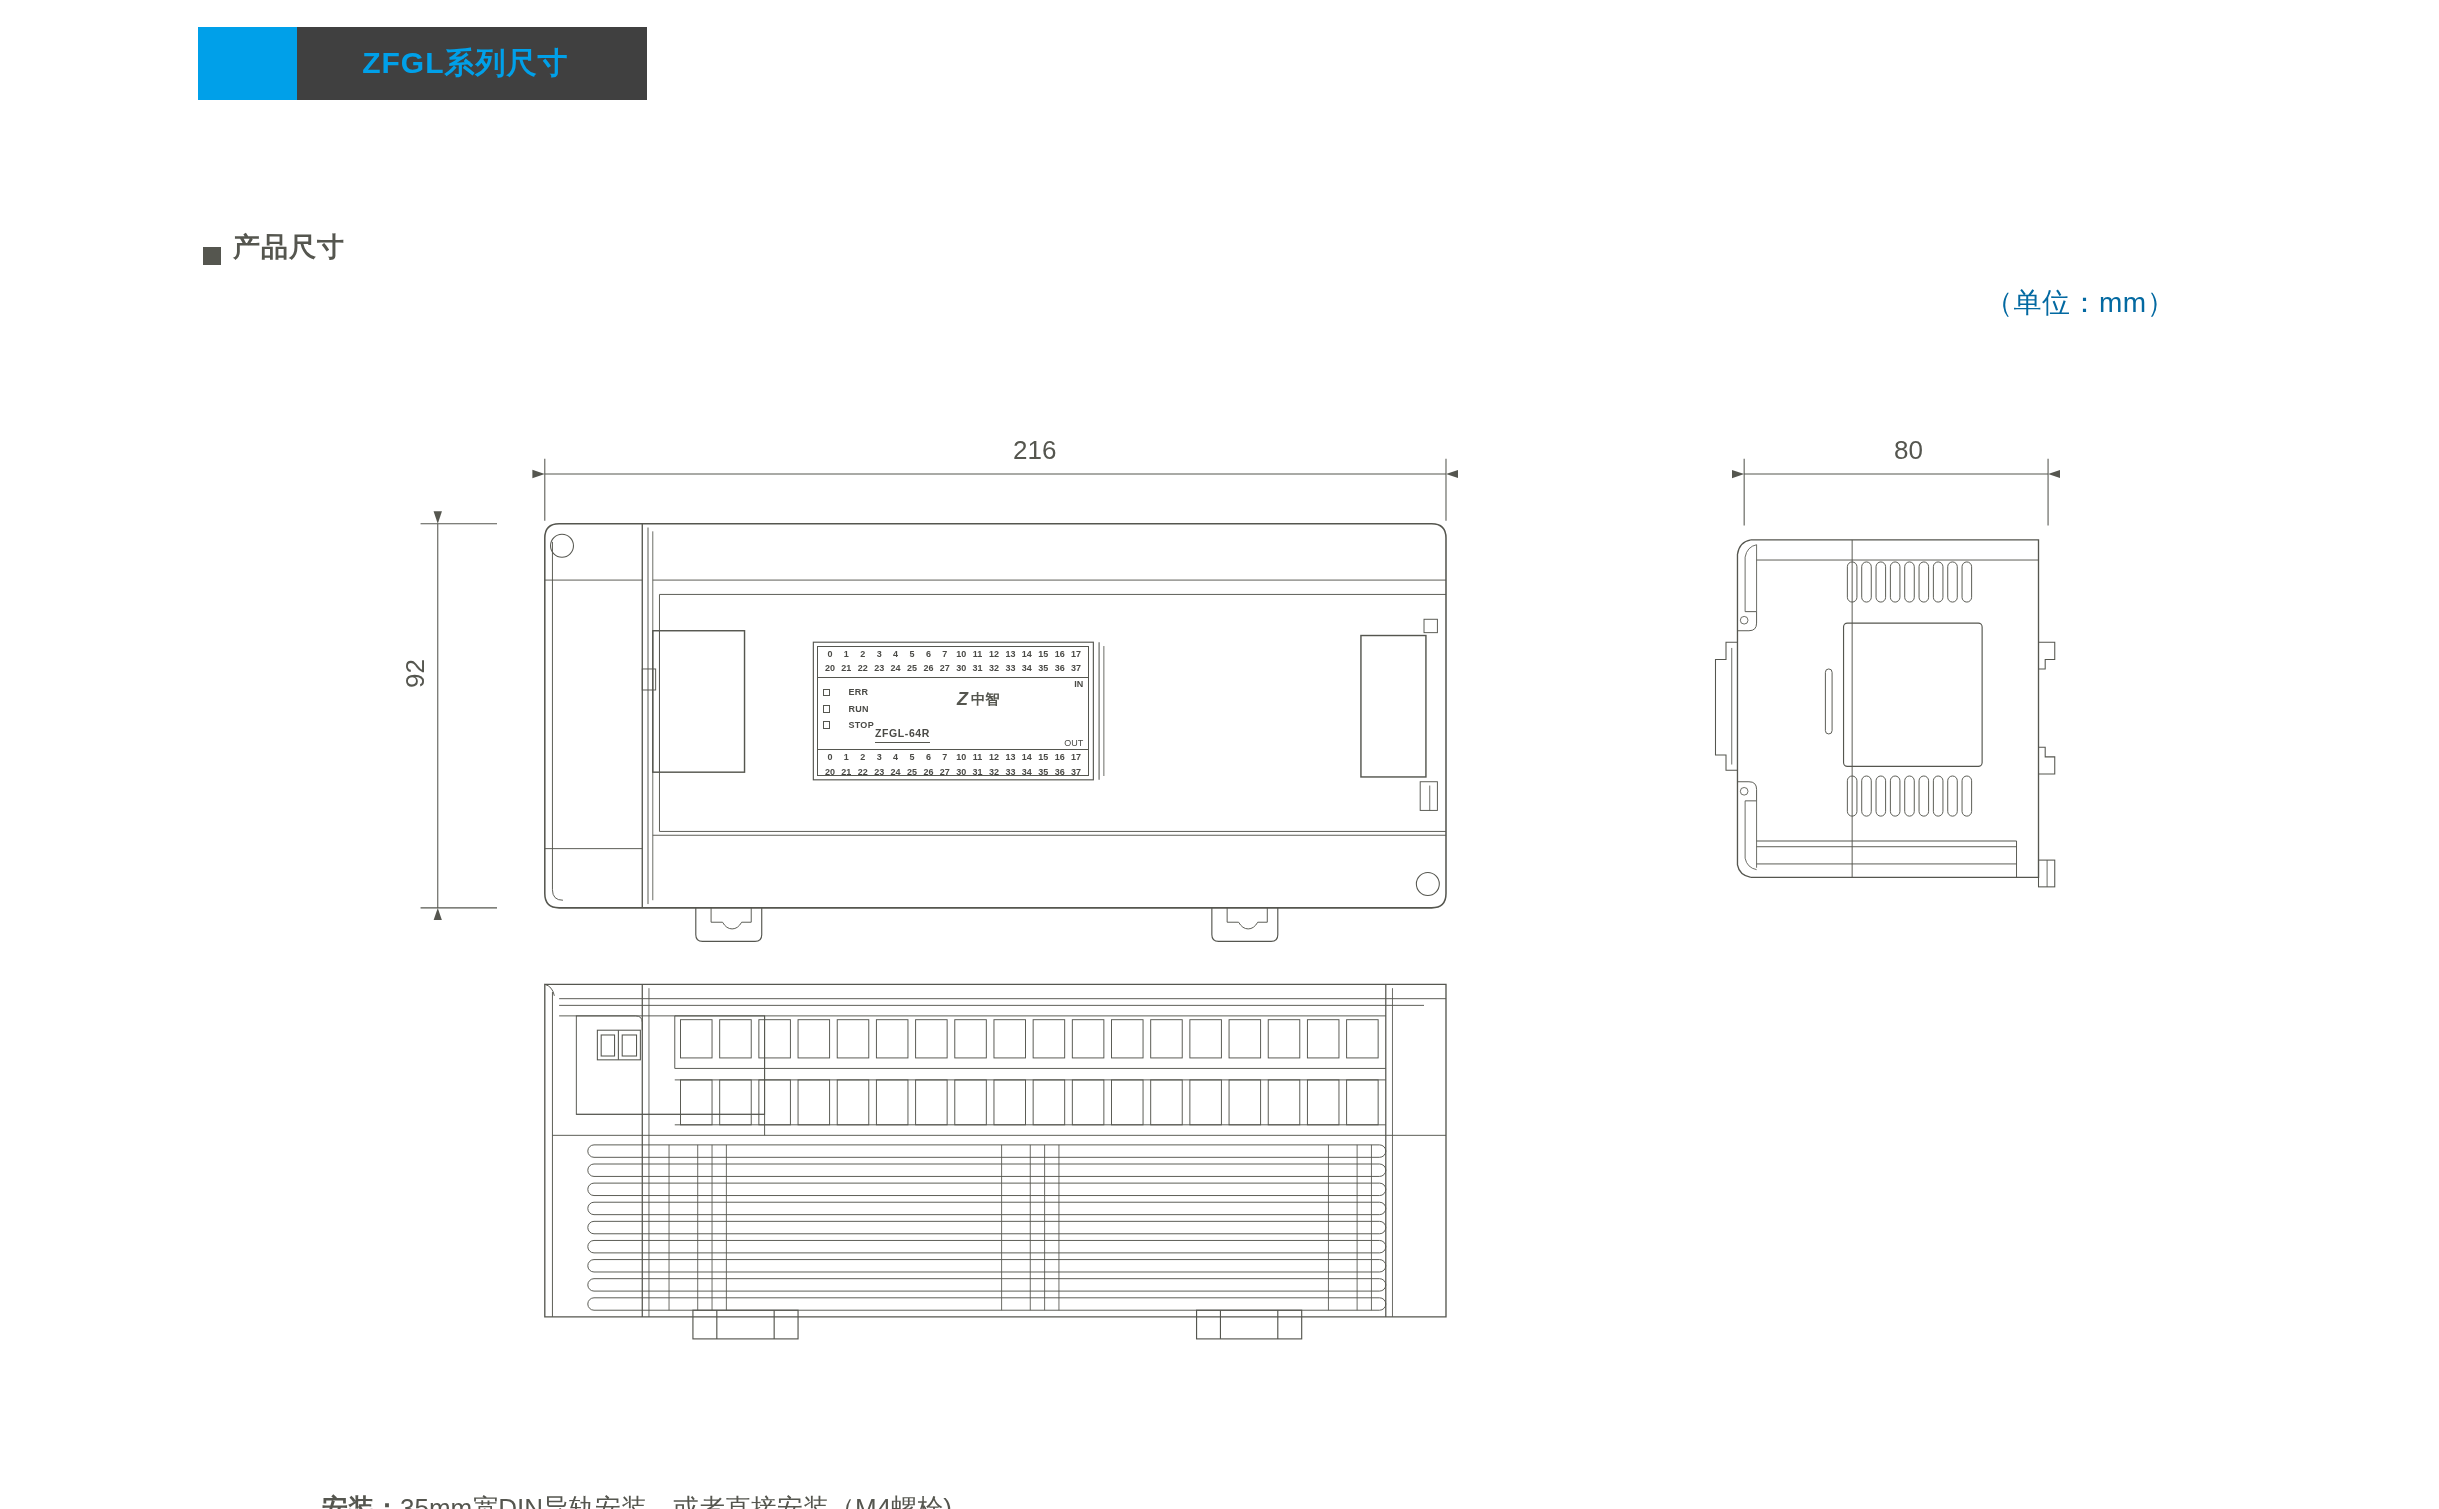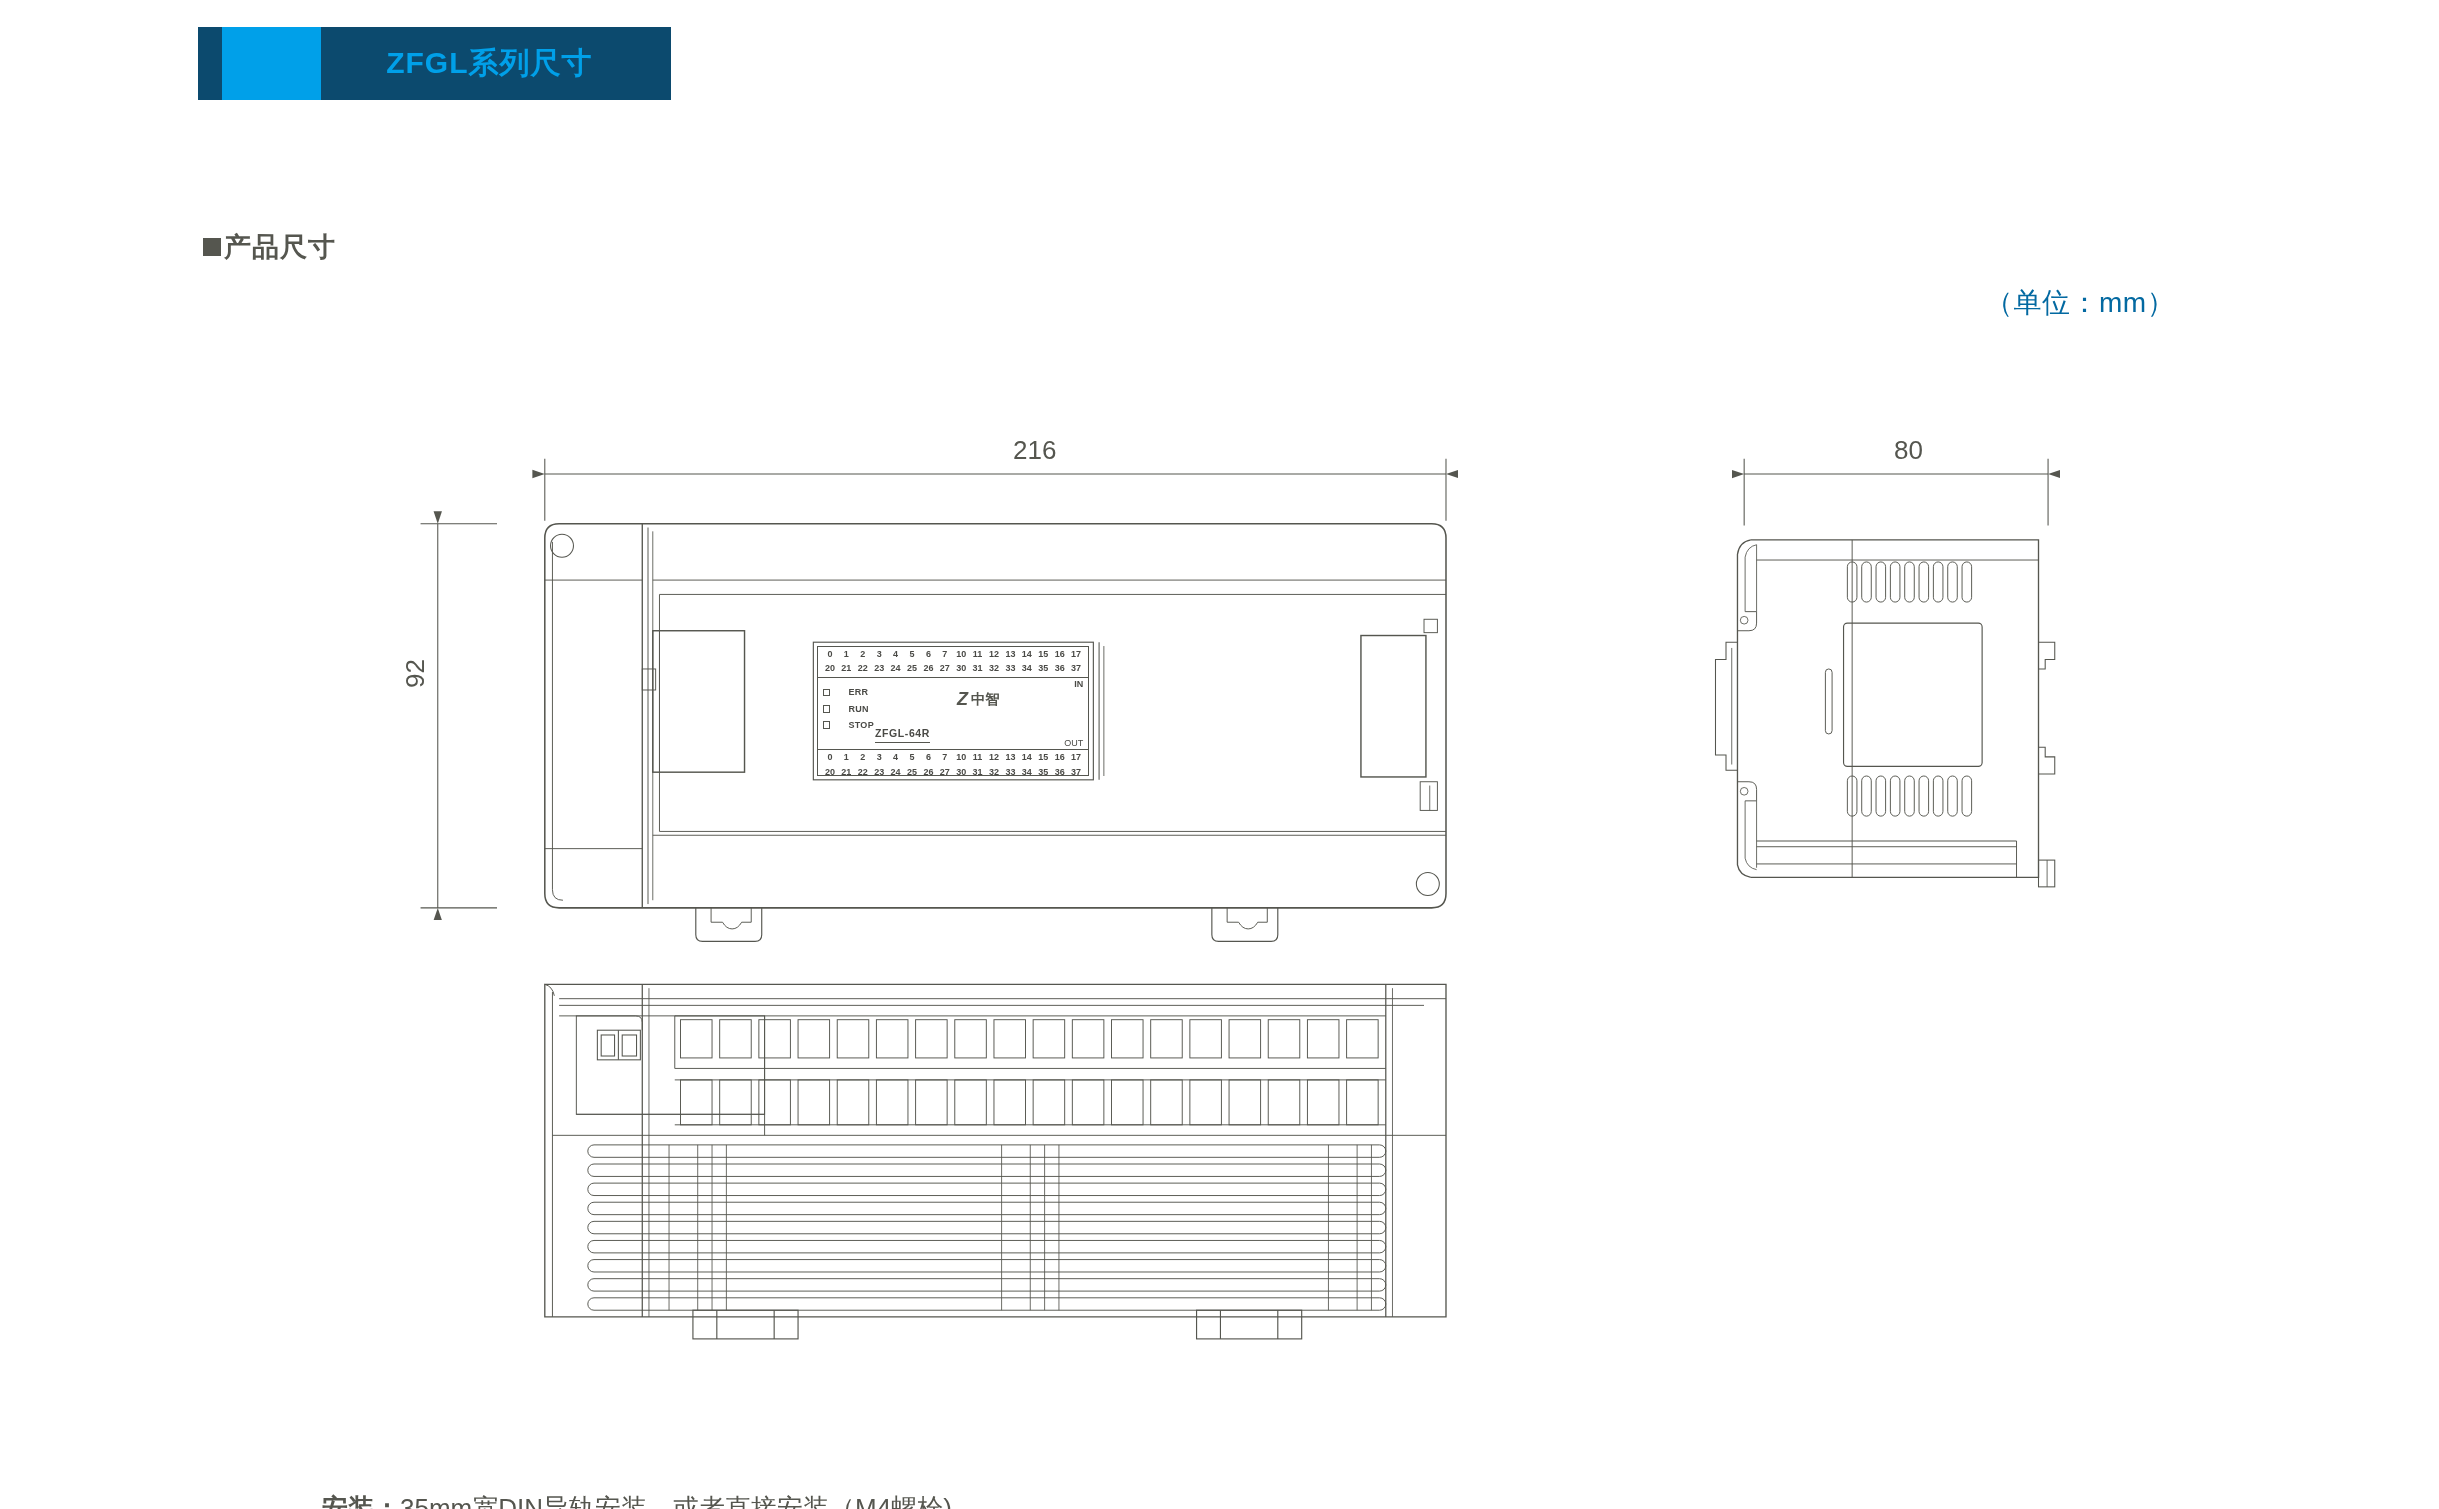--- a/index.html
+++ b/index.html
@@ -15,24 +15,23 @@
     overflow: hidden;
   }
 
   
   #header-banner {
     position: absolute;
     left: 198px;
     top: 27px;
     width: 449px;
     height: 73px;
-    background: #0c4a6e;
+    background: #404040;
     display: flex;
     align-items: center;
-    padding-left: 24px;
   }
   #header-blue-block {
     width: 99px;
     height: 73px;
     background: #00a0e9;
     flex: 0 0 auto;
   }
   #header-title {
     flex: 1 1 auto;
     text-align: center;
@@ -42,22 +41,22 @@
     letter-spacing: 1px;
     padding-right: 13.4px;
   }
 
   
   #section-heading {
     position: absolute;
     left: 203px;
     top: 229px;
     display: flex;
-    align-items: center;
-    gap: 3px;
+    align-items: flex-end;
+    gap: 12px;
   }
   #section-bullet {
     width: 18px;
     height: 18px;
     background: #55564f;
   }
   #section-heading-label {
     font-size: 27px;
     font-weight: bold;
     color: #55564f;

